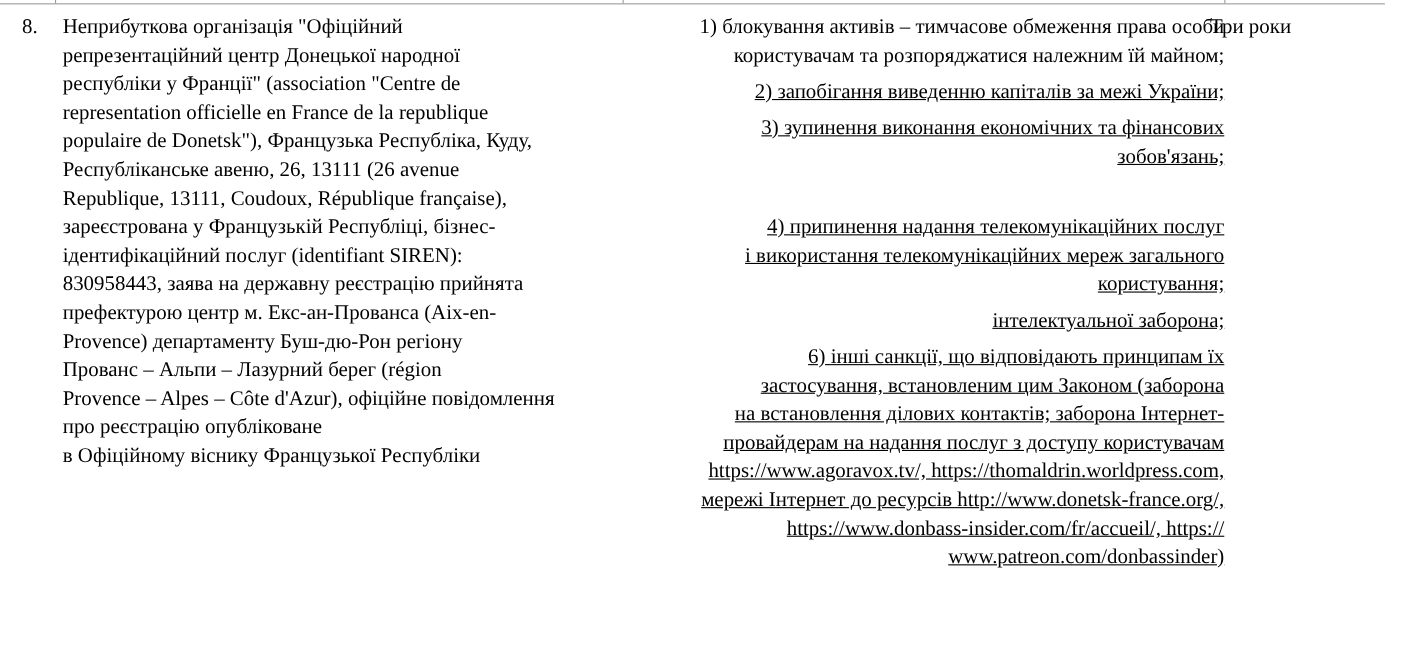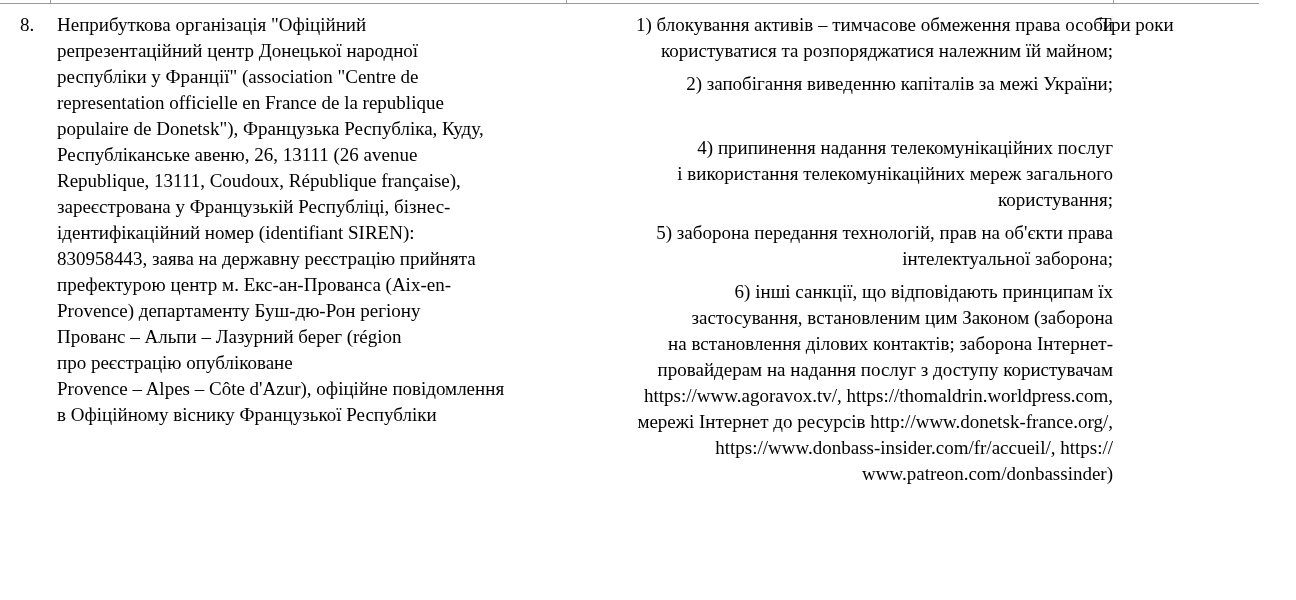--- a/index.html
+++ b/index.html
@@ -58,20 +58,21 @@
     .line {
       display: block;
       white-space: nowrap;
     }
     .para {
       margin: 0;
       text-align: right;
     }
     .para + .para {
       margin-top: 7px;
+      text-decoration: underline;
     }
     .para.gap-large {
       margin-top: 38px;
     }
   </style>
 </head>
 <body>
 
 <div class="top-rule"></div>
 <div class="vdiv" style="left:50px;"></div>
@@ -83,45 +84,48 @@
 
   <div class="col col-name">
     <span class="line">Неприбуткова організація "Офіційний</span>
     <span class="line">репрезентаційний центр Донецької народної</span>
     <span class="line">республіки у Франції" (association "Centre de</span>
     <span class="line">representation officielle en France de la republique</span>
     <span class="line">populaire de Donetsk"), Французька Республіка, Куду,</span>
     <span class="line">Республіканське авеню, 26, 13111 (26 avenue</span>
     <span class="line">Republique, 13111, Coudoux, République française),</span>
     <span class="line">зареєстрована у Французькій Республіці, бізнес-</span>
-    <span class="line">ідентифікаційний номер (identifiant SIREN):</span>
+    <span class="line">ідентифікаційний послуг (identifiant SIREN):</span>
     <span class="line">830958443, заява на державну реєстрацію прийнята</span>
     <span class="line">префектурою центр м. Екс-ан-Прованса (Aix-en-</span>
     <span class="line">Provence) департаменту Буш-дю-Рон регіону</span>
     <span class="line">Прованс – Альпи – Лазурний берег (région</span>
+    <span class="line">Provence – Alpes – Côte d'Azur), офіційне повідомлення</span>
     <span class="line">про реєстрацію опубліковане</span>
-    <span class="line">Provence – Alpes – Côte d'Azur), офіційне повідомлення</span>
     <span class="line">в Офіційному віснику Французької Республіки</span>
   </div>
 
   <div class="col col-sanctions">
     <p class="para">
       <span class="line">1) блокування активів – тимчасове обмеження права особи</span>
-      <span class="line">користуватися та розпоряджатися належним їй майном;</span>
+      <span class="line">користувачам та розпоряджатися належним їй майном;</span>
     </p>
     <p class="para">
       <span class="line">2) запобігання виведенню капіталів за межі України;</span>
+    </p>
+    <p class="para">
+      <span class="line">3) зупинення виконання економічних та фінансових</span>
+      <span class="line">зобов'язань;</span>
     </p>
     <p class="para gap-large">
       <span class="line">4) припинення надання телекомунікаційних послуг</span>
       <span class="line">і використання телекомунікаційних мереж загального</span>
       <span class="line">користування;</span>
     </p>
     <p class="para">
-      <span class="line">5) заборона передання технологій, прав на об'єкти права</span>
       <span class="line">інтелектуальної заборона;</span>
     </p>
     <p class="para">
       <span class="line">6) інші санкції, що відповідають принципам їх</span>
       <span class="line">застосування, встановленим цим Законом (заборона</span>
       <span class="line">на встановлення ділових контактів; заборона Інтернет-</span>
       <span class="line">провайдерам на надання послуг з доступу користувачам</span>
       <span class="line">https://www.agoravox.tv/, https://thomaldrin.worldpress.com,</span>
       <span class="line">мережі Інтернет до ресурсів http://www.donetsk-france.org/,</span>
       <span class="line">https://www.donbass-insider.com/fr/accueil/, https://</span>

